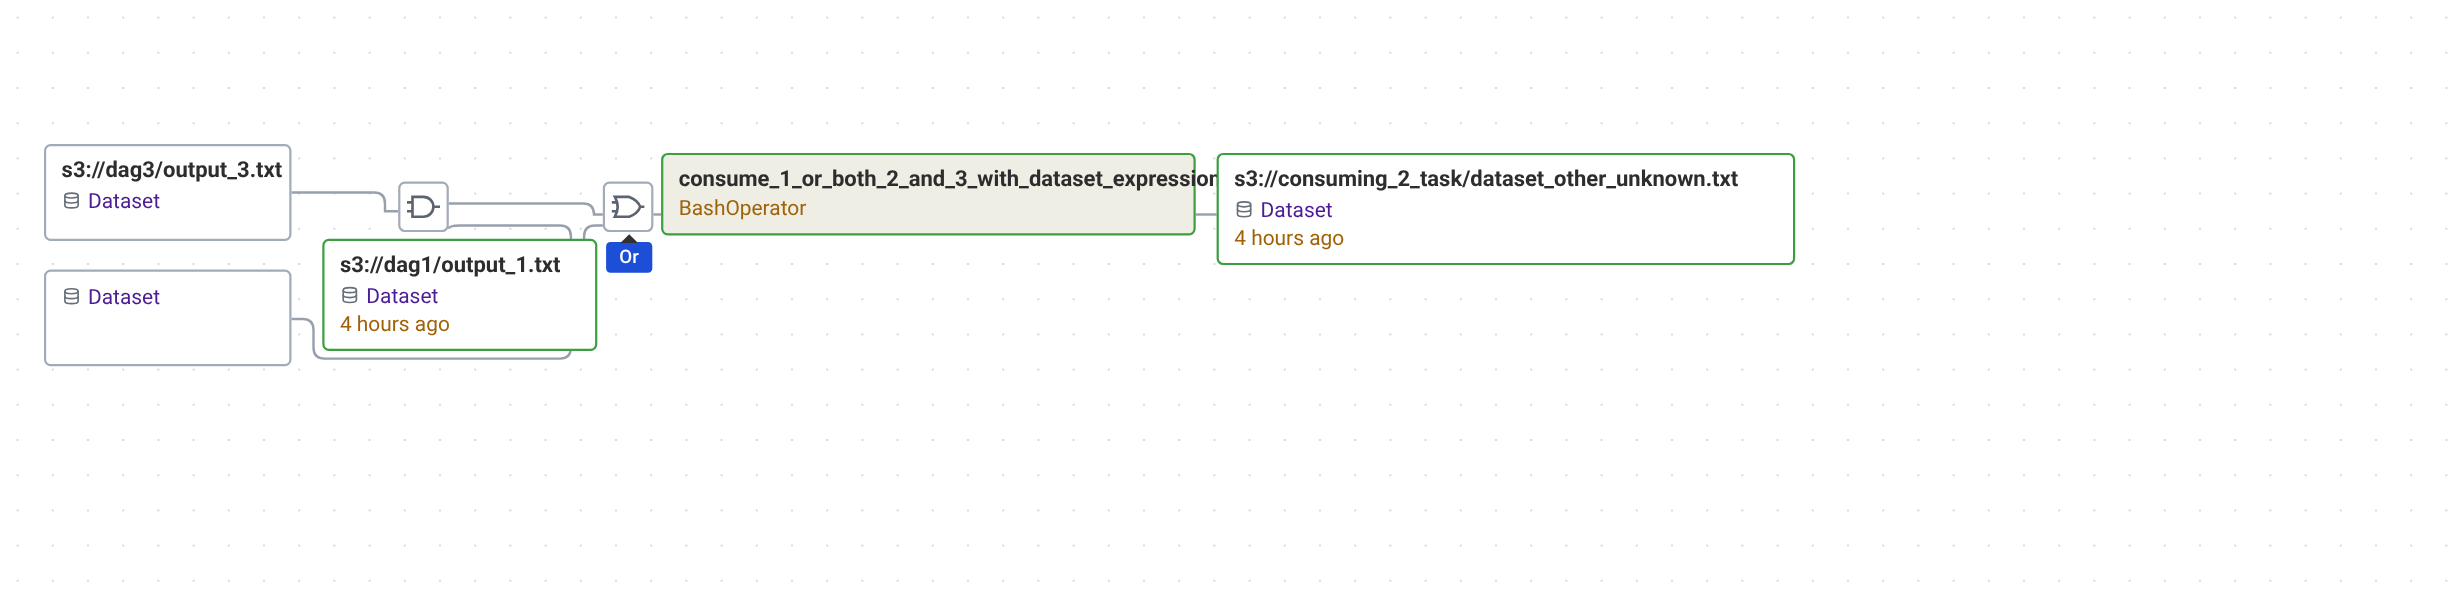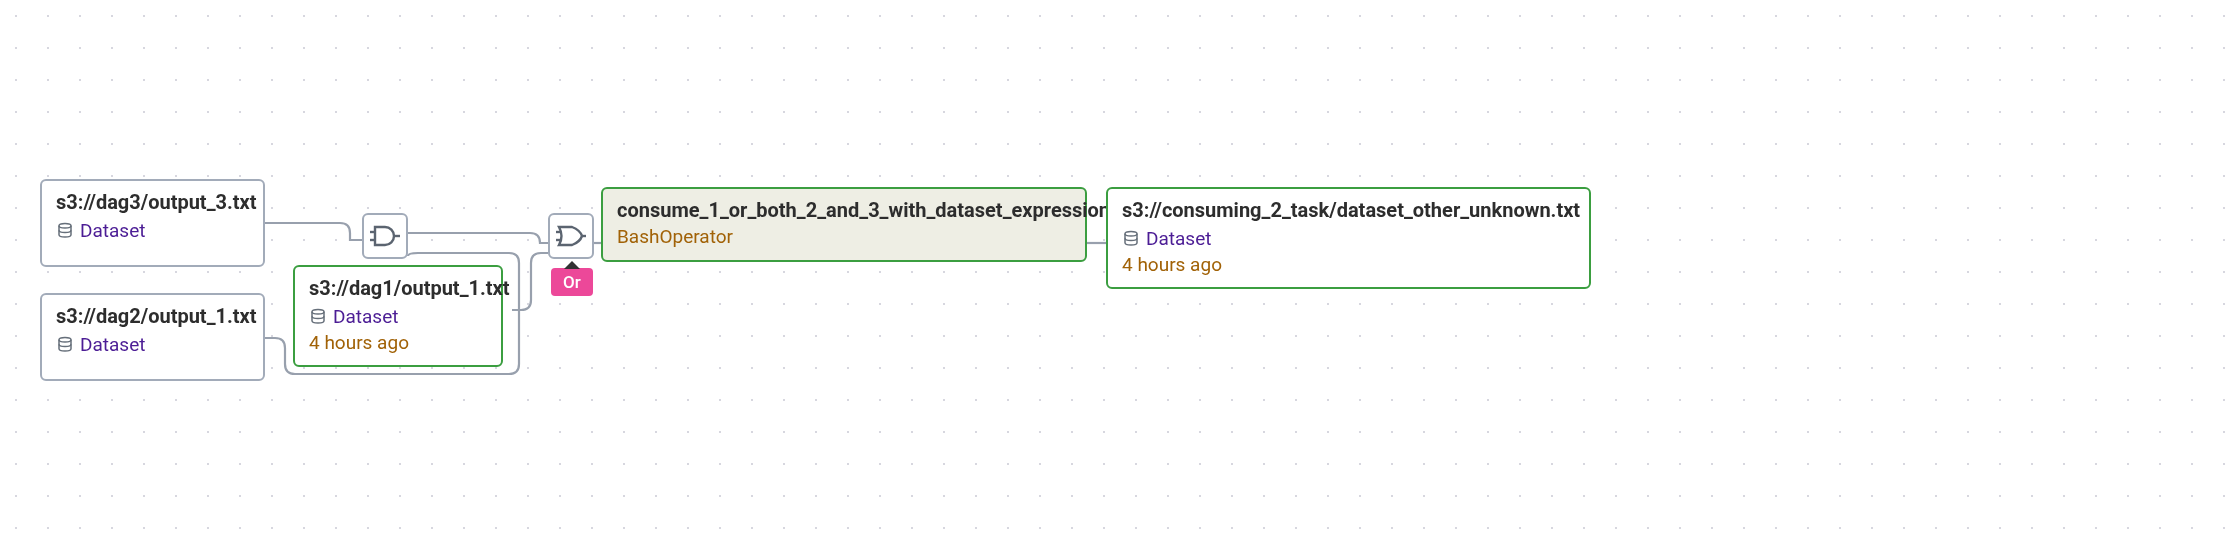--- a/index.html
+++ b/index.html
@@ -12,21 +12,20 @@
     background-image: radial-gradient(circle, #d7d7df 1.3px, transparent 1.3px);
     background-size: 32px 32px;
     background-position: 0px 0px;
     overflow: hidden;
     position: relative;
   }
 
   .canvas {
     position: absolute;
     inset: 0;
-    margin-top: 48px;
   }
 
   .node {
     position: absolute;
     box-sizing: border-box;
     border-radius: 6px;
     padding: 8px 14px 10px 14px;
     background: #fff;
     line-height: 1.35;
   }
@@ -83,21 +82,21 @@
     border-radius: 6px;
     background: #fff;
     display: flex;
     align-items: center;
     justify-content: center;
   }
   .gate svg { display:block; }
 
   .tooltip {
     position: absolute;
-    background: #ec4899;
+    background: #1d4ed8;
     color: #fff;
     font-size: 17px;
     font-weight: 500;
     padding: 4px 12px;
     border-radius: 4px;
     text-align: center;
     white-space: nowrap;
   }
   .tooltip::before {
     content: "";
@@ -148,21 +147,20 @@
               <path d="M4 5v6c0 1.66 3.58 3 8 3s8-1.34 8-3V5"></path>
               <path d="M4 11v6c0 1.66 3.58 3 8 3s8-1.34 8-3v-6"></path>
             </g>
           </svg>
       </span>
       <span>Dataset</span>
     </div>
   </div>
 
   <div class="node node-gray" style="left:40px; top:245px; width:225px; height:88px;">
-    <div class="title">s3://dag2/output_1.txt</div>
     <div class="meta-row">
       <span class="db-icon">
         <svg width="18" height="18" viewBox="0 0 24 24">
             <g fill="none" stroke="#666f7a" stroke-width="2">
               <ellipse cx="12" cy="5" rx="8" ry="3"></ellipse>
               <path d="M4 5v6c0 1.66 3.58 3 8 3s8-1.34 8-3V5"></path>
               <path d="M4 11v6c0 1.66 3.58 3 8 3s8-1.34 8-3v-6"></path>
             </g>
           </svg>
       </span>
@@ -172,21 +170,21 @@
 
   <div class="gate" style="left:362px; top:165px;">
     <svg width="30" height="30" viewBox="0 0 30 30">
       <path d="M5 6 H15 A9 9 0 0 1 15 24 H5 Z" fill="none" stroke="#5b6470" stroke-width="2.4"></path>
       <line x1="0" y1="11" x2="5" y2="11" stroke="#5b6470" stroke-width="2.4"></line>
       <line x1="0" y1="19" x2="5" y2="19" stroke="#5b6470" stroke-width="2.4"></line>
       <line x1="24" y1="15" x2="30" y2="15" stroke="#5b6470" stroke-width="2.4"></line>
     </svg>
   </div>
 
-  <div class="node node-green" style="left:293px; top:217px; width:210px;">
+  <div class="node node-green" style="left:293px; top:217px; width:250px;">
     <div class="title">s3://dag1/output_1.txt</div>
     <div class="meta-row">
       <span class="db-icon">
         <svg width="18" height="18" viewBox="0 0 24 24">
             <g fill="none" stroke="#666f7a" stroke-width="2">
               <ellipse cx="12" cy="5" rx="8" ry="3"></ellipse>
               <path d="M4 5v6c0 1.66 3.58 3 8 3s8-1.34 8-3V5"></path>
               <path d="M4 11v6c0 1.66 3.58 3 8 3s8-1.34 8-3v-6"></path>
             </g>
           </svg>
@@ -207,21 +205,21 @@
 
   <div class="tooltip" style="left:551px; top:220px;">
     <span>Or</span>
   </div>
 
   <div class="node node-task" style="left:601px; top:139px; width:486px;">
     <div class="title">consume_1_or_both_2_and_3_with_dataset_expressions</div>
     <div class="sub">BashOperator</div>
   </div>
 
-  <div class="node node-green" style="left:1106px; top:139px; width:485px;">
+  <div class="node node-green" style="left:1106px; top:139px; width:526px;">
     <div class="title">s3://consuming_2_task/dataset_other_unknown.txt</div>
     <div class="meta-row">
       <span class="db-icon">
         <svg width="18" height="18" viewBox="0 0 24 24">
             <g fill="none" stroke="#666f7a" stroke-width="2">
               <ellipse cx="12" cy="5" rx="8" ry="3"></ellipse>
               <path d="M4 5v6c0 1.66 3.58 3 8 3s8-1.34 8-3V5"></path>
               <path d="M4 11v6c0 1.66 3.58 3 8 3s8-1.34 8-3v-6"></path>
             </g>
           </svg>

